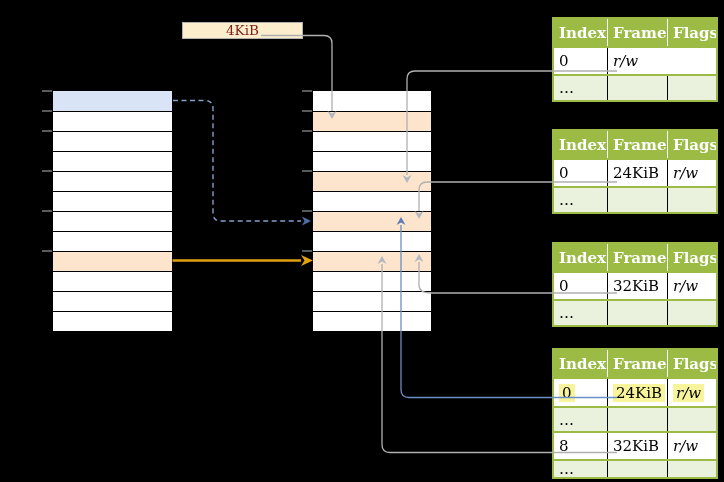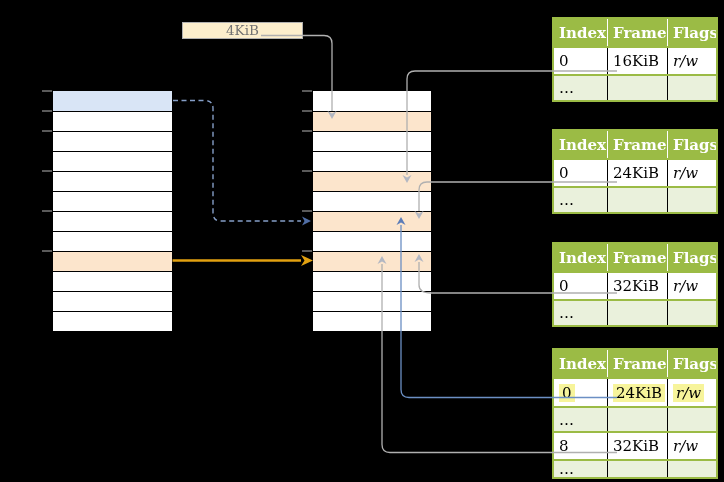--- a/index.html
+++ b/index.html
@@ -13,21 +13,21 @@
     --dashed-blue-line:#859ec7; --dashed-blue-arrowhead:#506ea5;
     --orange-arrow:#e2a110; --tick-gray:#787878;
   }
   html,body{margin:0;padding:0;background:var(--background);}
   .stage{position:relative;width:724px;height:482px;background:var(--background);
          overflow:hidden;font-family:"DejaVu Serif","Liberation Serif",serif;}
   
   .size-box{position:absolute;left:182px;top:22px;width:121px;height:17px;box-sizing:border-box;
             background:var(--size-box-fill);border:1px solid var(--size-box-border);
             display:flex;align-items:center;justify-content:center;
-            font-size:13.5px;color:#737373;line-height:15px;}
+            font-size:13.5px;color:#7f1d1d;line-height:15px;}
   
   .mem-col{position:absolute;top:90px;height:242px;box-sizing:border-box;
            border:1px solid var(--memory-border);background:var(--memory-row-white);}
   .mem-col.vm{left:52px;width:121px;}
   .mem-col.pm{left:312px;width:120px;}
   .mem-row{height:20px;box-sizing:border-box;background:var(--memory-row-white);}
   .mem-row + .mem-row{border-top:1px solid var(--memory-border);}
   .mem-row.r-blue{background:var(--highlight-blue-row);}
   .mem-row.r-orange{background:var(--highlight-orange-row);}
   
@@ -88,21 +88,20 @@
   </div>
 
   <div class="ptable" style="top:17px">
     <div class="pt-row pt-header">
       <div class="pt-cell h27">Index</div>
       <div class="pt-cell h27">Frame</div>
       <div class="pt-cell h27">Flags</div>
     </div>
     <div class="pt-row pt-data">
       <div class="pt-cell h26">0</div>
-      <div class="pt-cell h26">16KiB</div>
       <div class="pt-cell h26">r/w</div>
     </div>
     <div class="pt-row pt-data ellipsis">
       <div class="pt-cell h24">…</div>
       <div class="pt-cell h24"></div>
       <div class="pt-cell h24"></div>
     </div>
   </div>
 
   <div class="ptable" style="top:129px">

